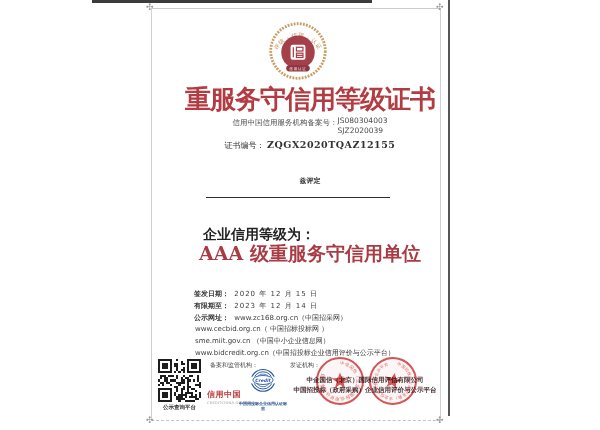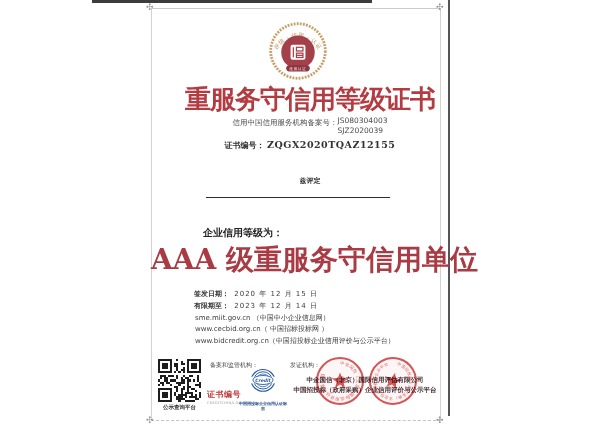--- a/index.html
+++ b/index.html
@@ -20,32 +20,32 @@
   .center{left:151px;width:318px;text-align:center;}
 
   .title{top:82px;font-size:26px;font-weight:800;letter-spacing:-1px;color:#b23c42;
          font-family:"DejaVu Sans",sans-serif;white-space:nowrap;}
 
   .filing{top:116px;display:flex;justify-content:center;gap:0;}
   .filing .lbl{font-size:7.5px;color:#4a4a4a;margin-top:2px;}
   .filing .vals{font-size:7.5px;color:#4a4a4a;text-align:left;line-height:10px;}
 
   .certno{top:139px;font-size:8px;color:#333;}
-  .certno .lbl{font-weight:700;}
+  .certno .lbl{font-weight:400;}
   .certno .val{font-family:"DejaVu Serif",serif;font-weight:700;font-size:9.5px;letter-spacing:.5px;margin-top:8px;}
 
   .hereby{top:176px;font-size:7px;color:#333;font-weight:700;}
 
   .company{top:176px;font-size:15px;font-weight:700;letter-spacing:1.5px;color:#151515;
            font-family:"DejaVu Serif",serif;white-space:nowrap;}
   .company-underline{top:197px;left:206px;width:184px;border-top:1.5px solid #2e2e2e;}
   .address{top:201px;font-size:8px;font-weight:700;color:#222;}
 
-  .grade-label{left:203px;top:226px;font-size:10px;font-weight:700;color:#222;}
-  .grade{top:241px;font-size:28px;font-weight:800;color:#a83b44;
+  .grade-label{left:203px;top:226px;font-size:14px;font-weight:700;color:#222;}
+  .grade{top:241px;font-size:19px;font-weight:800;color:#a83b44;
          font-family:"DejaVu Serif",serif;white-space:nowrap;}
 
   .info{left:162px;top:289px;font-size:7px;line-height:11.8px;color:#3b3b3b;}
   .info .row{white-space:nowrap;}
   .info .lbl{font-weight:700;margin-right:3px;padding-left:32px;}
   .info .date{letter-spacing:1px;}
   .info .cont{padding-left:33px;}
 
   
   .qr{left:158px;top:359px;width:43px;height:43px;}
@@ -122,22 +122,26 @@
 
   <div class="abs info">
     <div class="row">
       <span class="lbl">签发日期：</span>
       <span class="date">2020 年 12 月 15 日</span>
     </div>
     <div class="row">
       <span class="lbl">有限期至：</span>
       <span class="date">2023 年 12 月 14 日</span>
     </div>
+    <div class="row">
+      <span class="lbl">公示网址：</span>
+      <span>www.zc168.org.cn（中国招采网）</span>
+    </div>
+    <div class="row cont">www.cecbid.org.cn（ 中国招标投标网 ）</div>
     <div class="row cont">sme.miit.gov.cn （中国中小企业信息网）</div>
-    <div class="row cont">www.cecbid.org.cn（ 中国招标投标网 ）</div>
     <div class="row cont">www.bidcredit.org.cn（中国招投标企业信用评价与公示平台）</div>
   </div>
 
   <div class="abs qr">
     <svg id="qrsvg" width="43" height="43" viewBox="0 0 21 21" shape-rendering="crispEdges">
         <rect x="0" y="0" width="1" height="1" fill="#1d1d1d"></rect>
         <rect x="1" y="0" width="1" height="1" fill="#1d1d1d"></rect>
         <rect x="2" y="0" width="1" height="1" fill="#1d1d1d"></rect>
         <rect x="3" y="0" width="1" height="1" fill="#1d1d1d"></rect>
         <rect x="4" y="0" width="1" height="1" fill="#1d1d1d"></rect>
@@ -351,21 +355,21 @@
         <rect x="14" y="20" width="1" height="1" fill="#1d1d1d"></rect>
         <rect x="15" y="20" width="1" height="1" fill="#1d1d1d"></rect>
         <rect x="16" y="20" width="1" height="1" fill="#1d1d1d"></rect>
         <rect x="17" y="20" width="1" height="1" fill="#1d1d1d"></rect>
       </svg>
   </div>
   <div class="abs qr-caption">公示查询平台</div>
 
   <div class="abs regulator-label">备案和监管机构：</div>
   <div class="abs creditchina">
-    <div class="name">证书编号</div>
+    <div class="name">信用中国</div>
     <div class="sub">CREDITCHINA.GOV.CN</div>
   </div>
 
   <svg class="abs credit-logo" viewBox="0 0 40 40">
     <g fill="none" stroke="#2a5aa5">
       <path d="M4,22 A16,16 0 0 1 36,22" stroke-width="1.6"></path>
       <path d="M7,22 A13,13 0 0 1 33,22" stroke-width="1.3"></path>
       <path d="M10,22 A10,10 0 0 1 30,22" stroke-width="1"></path>
       <path d="M4,19 A16,16 0 0 0 36,19" stroke-width="1.6"></path>
       <path d="M7,19 A13,13 0 0 0 33,19" stroke-width="1.3"></path>

